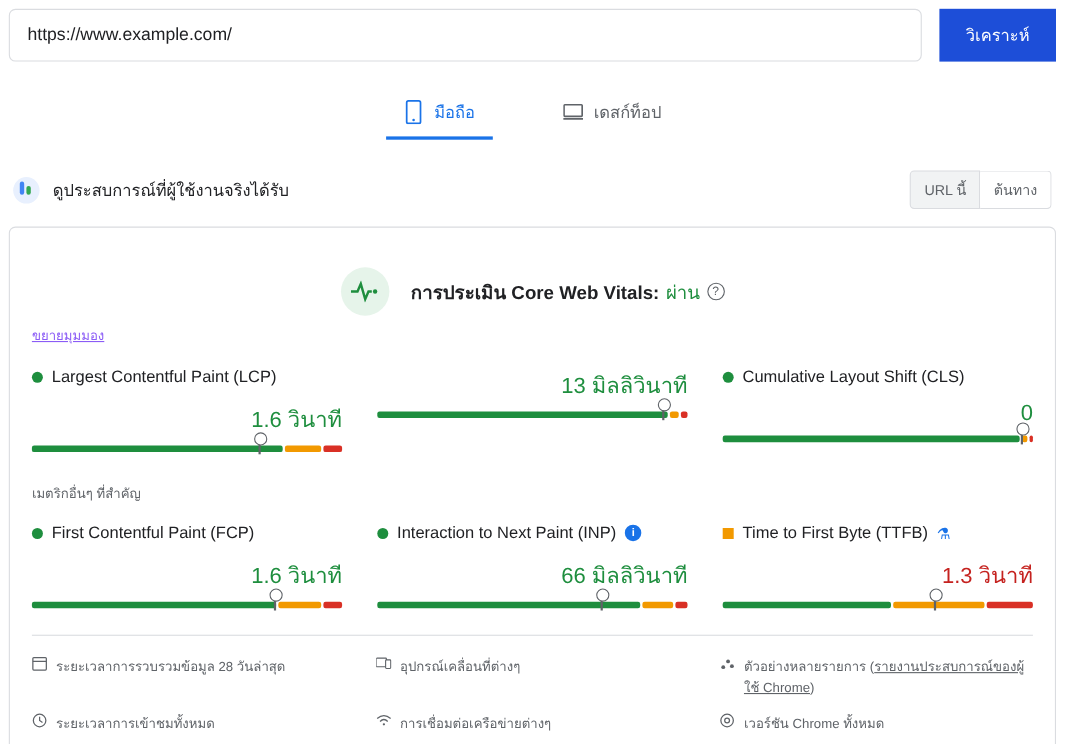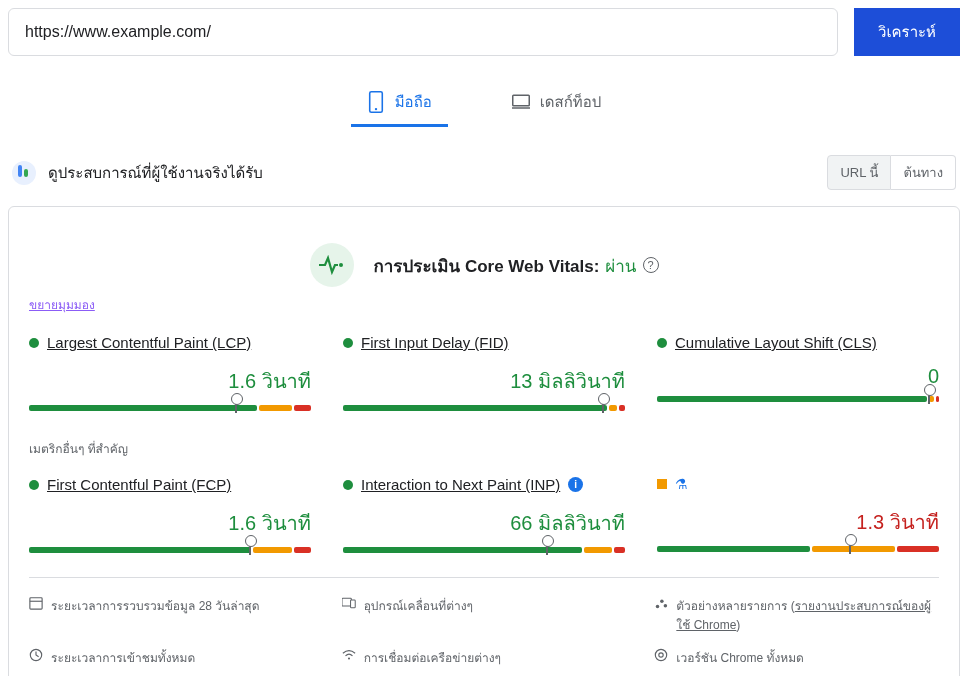--- a/index.html
+++ b/index.html
@@ -27,21 +27,21 @@
 .assess-text { font-size: 17px; color: #202124; display: flex; align-items: center; gap: 6px; text-align: right; }
 .assess-text .pass { color: #1e8e3e; }
 .help-icon { width: 16px; height: 16px; border: 1.5px solid #5f6368; border-radius: 50%; display: inline-flex; align-items: center; justify-content: center; font-size: 11px; color: #5f6368; }
 .expand-link { text-align: left; font-size: 12px; color: #8b5cf6; margin-bottom: 20px; cursor: pointer; text-decoration: underline; }
 .metrics-grid { display: grid; grid-template-columns: repeat(3, 1fr); gap: 28px 32px; margin-bottom: 24px; }
 .metric-name-row { display: flex; align-items: center; gap: 8px; margin-bottom: 14px; }
 .dot { width: 10px; height: 10px; border-radius: 50%; }
 .dot.green { background: #1e8e3e; }
 .sq { width: 10px; height: 10px; }
 .sq.orange { background: #f29900; }
-.metric-name { font-size: 15px; color: #202124; text-decoration: underline; }
+.metric-name { font-size: 15px; color: #202124; }
 .info-badge { width: 15px; height: 15px; background: #1a73e8; color: #fff; border-radius: 50%; font-size: 10px; display: inline-flex; align-items: center; justify-content: center; font-weight: bold; }
 .flask { color: #1a73e8; font-size: 14px; }
 .metric-value { text-align: right; font-size: 20px; margin-bottom: 8px; }
 .metric-value.green { color: #1e8e3e; }
 .metric-value.orange { color: #c5221f; }
 .bar-wrap { position: relative; height: 6px; display: flex; gap: 2px; }
 .seg { height: 6px; border-radius: 2px; }
 .seg.g { background: #1e8e3e; }
 .seg.o { background: #f29900; }
 .seg.r { background: #d93025; }
@@ -117,24 +117,20 @@
       <div class="metric-value green">1.6 วินาที</div>
       <div class="bar-wrap">
         <div class="seg g" style="width:82%"></div>
           <div class="seg o" style="width:12%"></div>
           <div class="seg r" style="width:6%"></div>
         <div class="marker" style="left:73%"></div>
       </div>
     </div>
 
     <div>
-      <div class="metric-name-row">
-        <span class="dot green"></span>
-        <span class="metric-name">First Input Delay (FID)</span>
-      </div>
       <div class="metric-value green">13 มิลลิวินาที</div>
       <div class="bar-wrap">
         <div class="seg g" style="width:95%"></div>
           <div class="seg o" style="width:3%"></div>
           <div class="seg r" style="width:2%"></div>
         <div class="marker" style="left:92%"></div>
       </div>
     </div>
 
     <div>
@@ -181,20 +177,21 @@
         <div class="seg g" style="width:86%"></div>
           <div class="seg o" style="width:10%"></div>
           <div class="seg r" style="width:4%"></div>
         <div class="marker" style="left:72%"></div>
       </div>
     </div>
 
     <div>
       <div class="metric-name-row">
         <span class="sq orange"></span>
+        <span class="metric-name">Time to First Byte (TTFB)</span>
         <span class="flask">⚗</span>
       </div>
       <div class="metric-value orange">1.3 วินาที</div>
       <div class="bar-wrap">
         <div class="seg g" style="width:55%"></div>
           <div class="seg o" style="width:30%"></div>
           <div class="seg r" style="width:15%"></div>
         <div class="marker" style="left:68%"></div>
       </div>
     </div>

